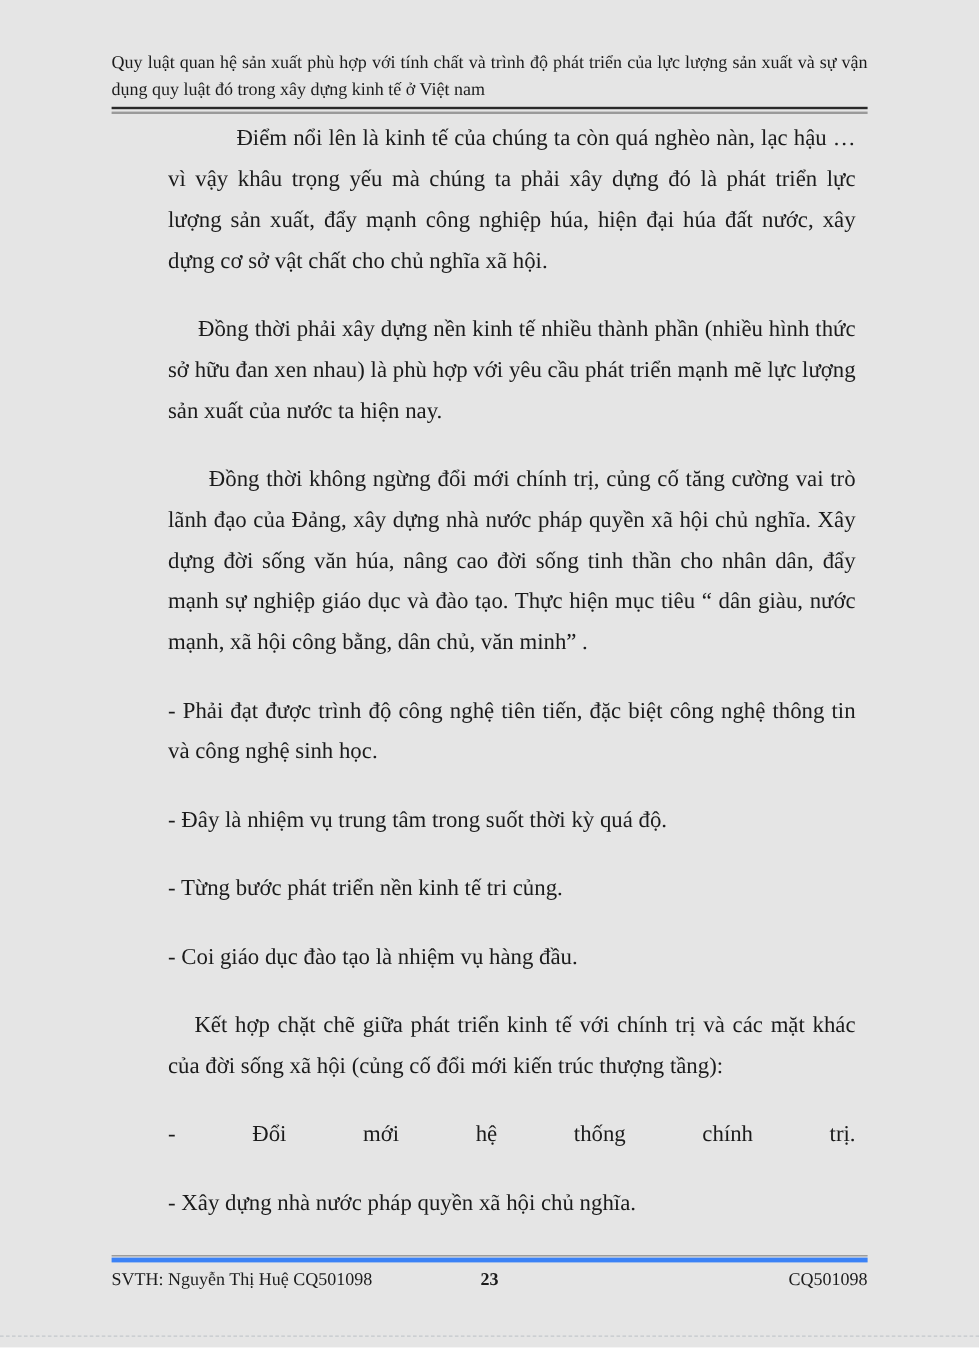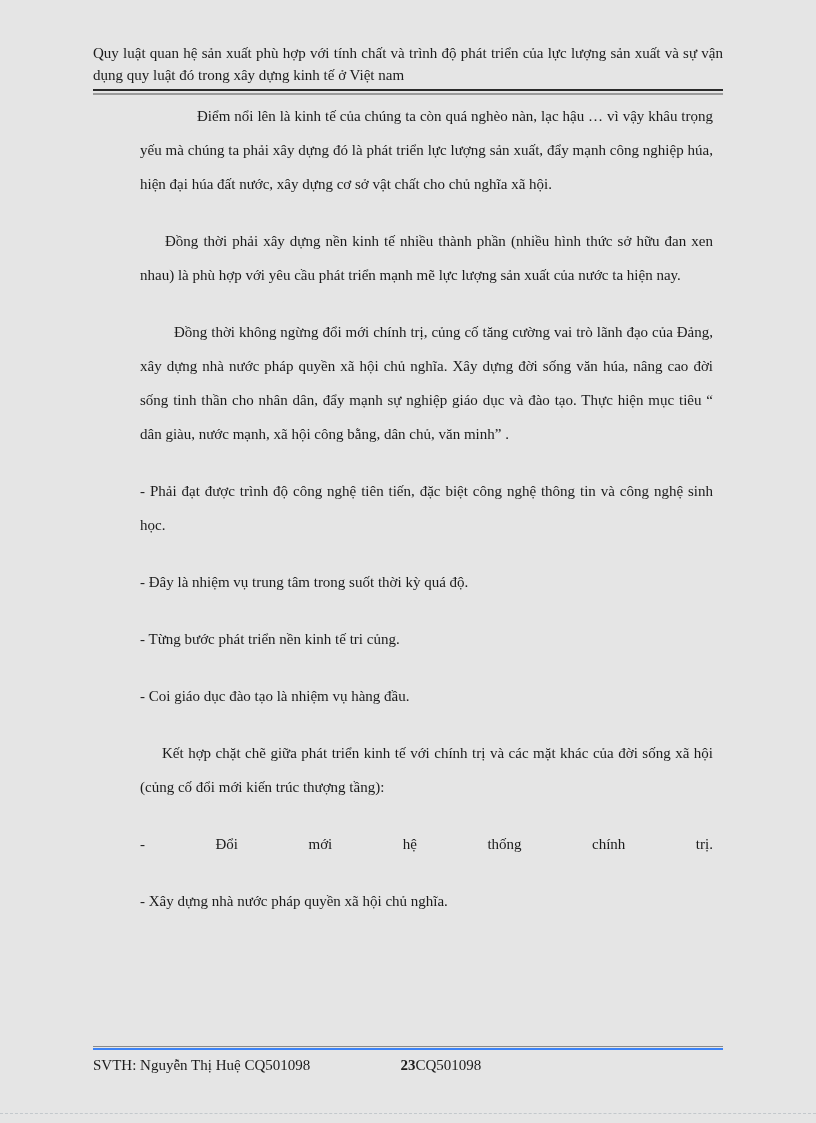--- a/index.html
+++ b/index.html
@@ -32,21 +32,21 @@
     border-top: 2px solid #2a2a2a;
     border-bottom: 2px solid #9a9a9a;
   }
 
   
   .content {
     position: absolute;
     top: 99px;
     left: 140px;
     width: 573px;
-    font-size: 15px;
+    font-size: 19px;
     line-height: 34px;
     text-align: justify;
   }
   .content p { margin: 23px 0 0 0; }
   .content p:first-child { margin-top: 0; }
   .ind-57 { text-indent: 57px; }
   .ind-34 { text-indent: 34px; }
   .ind-32 { text-indent: 32px; }
   .ind-25 { text-indent: 25px; }
   .ind-22 { text-indent: 22px; }
@@ -61,31 +61,31 @@
   
   .footer {
     position: absolute;
     left: 93px;
     top: 1046px;
     width: 630px;
     border-top: 1px solid #8a8a8a;
   }
   .footer-inner {
     margin-top: 1px;
-    border-top: 2px solid #3b82f6;
+    border-top: 4px solid #3b82f6;
     padding-top: 5px;
     display: grid;
     grid-template-columns: 1fr auto 1fr;
     align-items: baseline;
     font-size: 15px;
     line-height: 20px;
   }
   .footer-left  { text-align: left; }
   .footer-center{ text-align: center; font-weight: bold; }
-  .footer-right { text-align: left; }
+  .footer-right { text-align: right; }
 
   
   .bottom-dotted {
     position: absolute;
     left: 0;
     right: 0;
     bottom: 9px;
     border-bottom: 1px dashed #c3c8cc;
   }
 </style>

